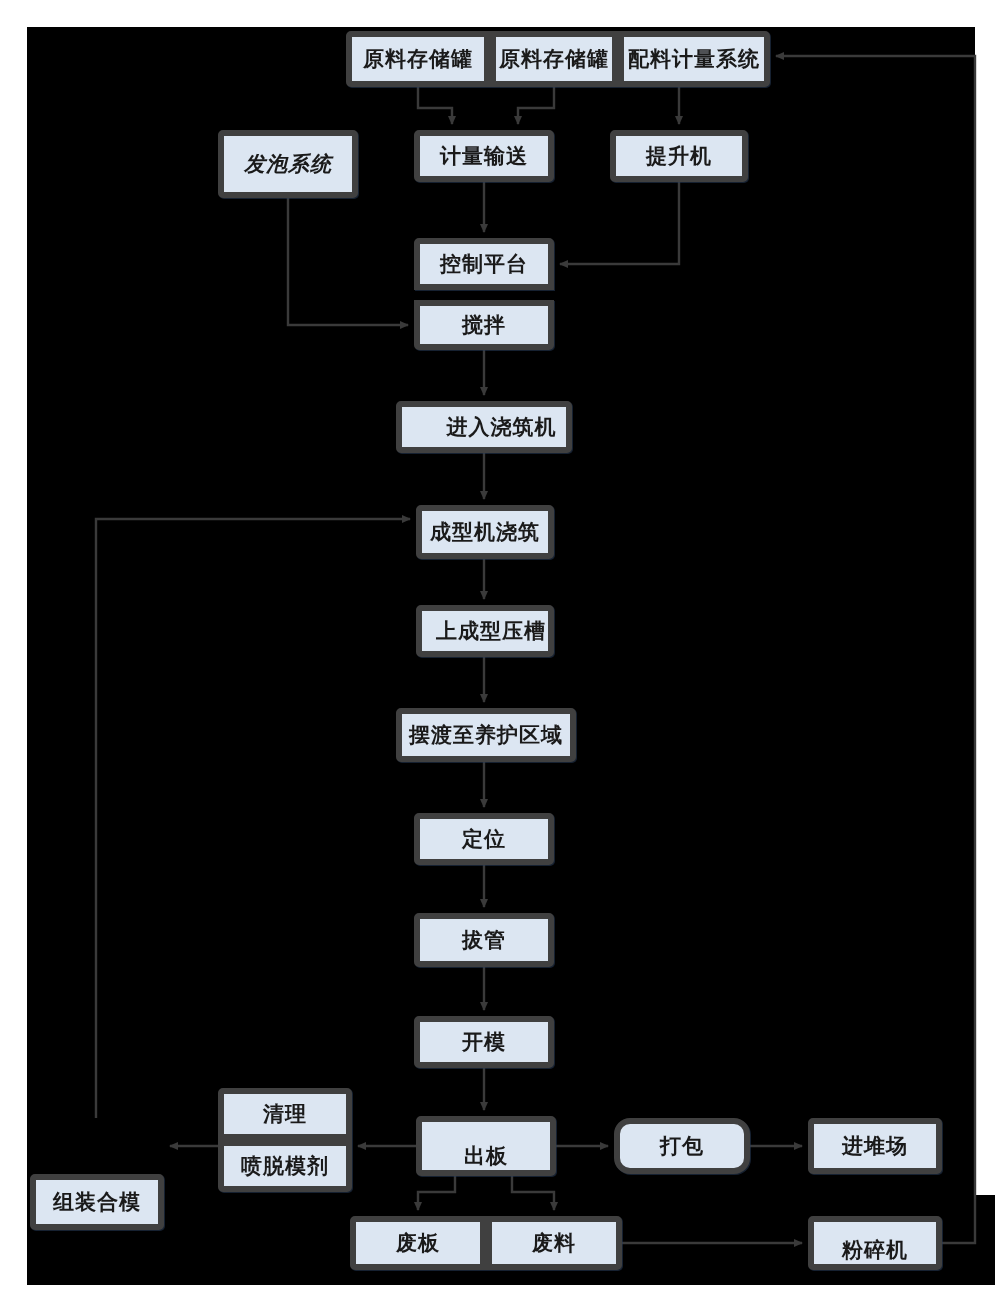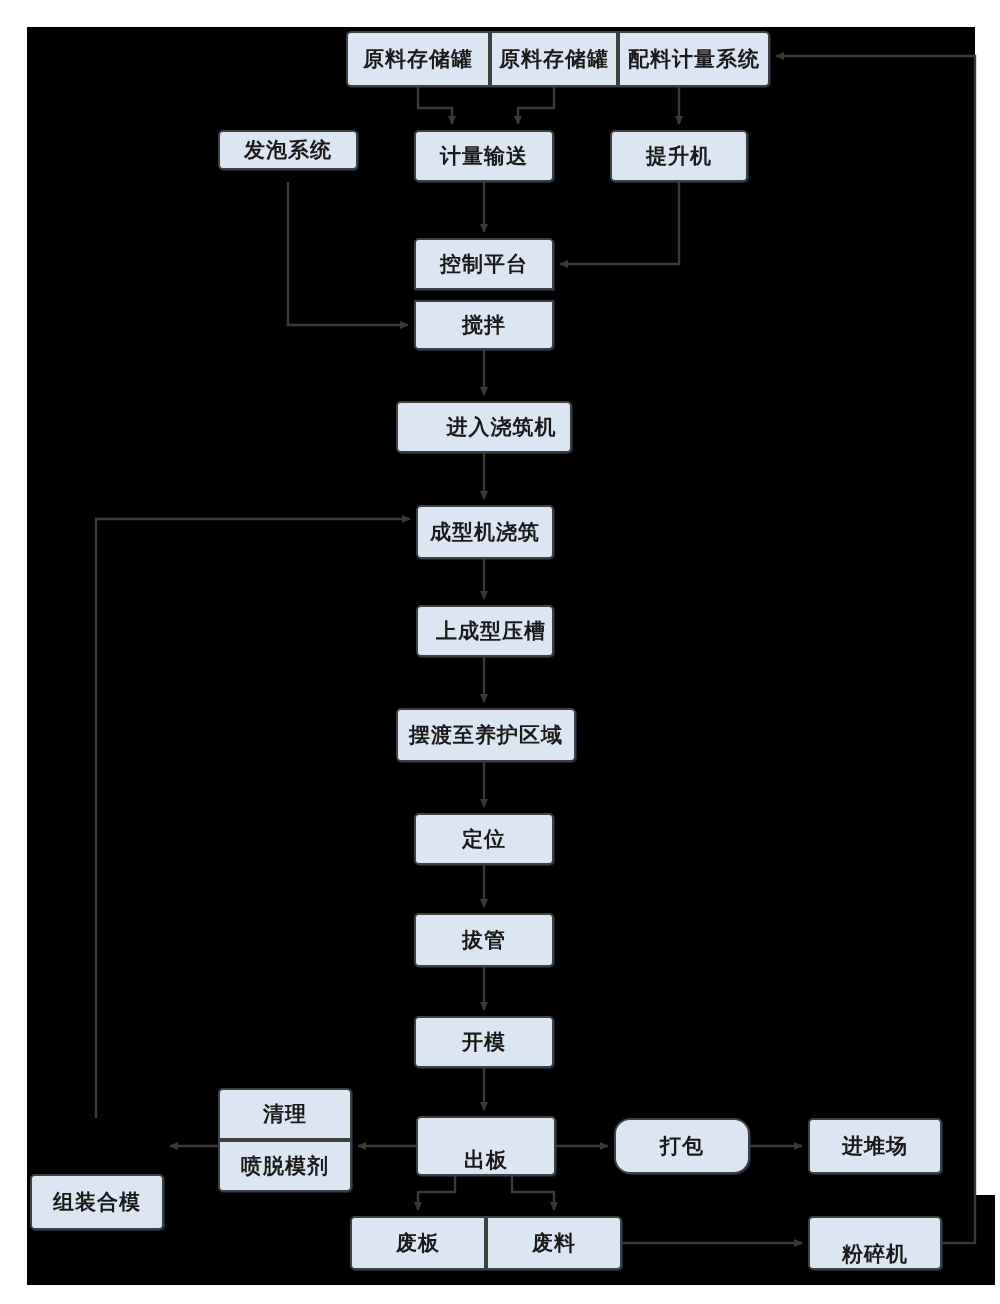--- a/index.html
+++ b/index.html
@@ -36,21 +36,21 @@
     left: 0;
     top: 0;
     width: 1000px;
     height: 1304px;
     pointer-events: none;
   }
   .node {
     position: absolute;
     box-sizing: border-box;
     background: #dce6f2;
-    border: 2px solid #404040;
+    border: 6px solid #404040;
     border-radius: 5px;
     display: flex;
     align-items: center;
     justify-content: center;
     color: #1a1a1a;
     font-size: 21px;
     font-weight: 700;
     letter-spacing: 1px;
     white-space: nowrap;
     box-shadow: 1px 1px 0 rgba(40,60,90,0.55);
@@ -103,21 +103,21 @@
   <div id="node-layer">
       <div class="node sq-right" style="left: 346px; top: 31px; width: 144px; height: 56px;">
         <span>原料存储罐</span>
       </div>
       <div class="node sq-left sq-right" style="left: 490px; top: 31px; width: 128px; height: 56px;">
         <span>原料存储罐</span>
       </div>
       <div class="node sq-left" style="left: 618px; top: 31px; width: 152px; height: 56px;">
         <span>配料计量系统</span>
       </div>
-      <div class="node" style="left: 218px; top: 130px; width: 140px; height: 40px;">
+      <div class="node" style="left: 218px; top: 130px; width: 140px; height: 68px; font-style: italic;">
         <span>发泡系统</span>
       </div>
       <div class="node" style="left: 414px; top: 130px; width: 140px; height: 52px;">
         <span>计量输送</span>
       </div>
       <div class="node" style="left: 610px; top: 130px; width: 138px; height: 52px;">
         <span>提升机</span>
       </div>
       <div class="node sq-bottom" style="left: 414px; top: 238px; width: 140px; height: 52px;">
         <span>控制平台</span>

